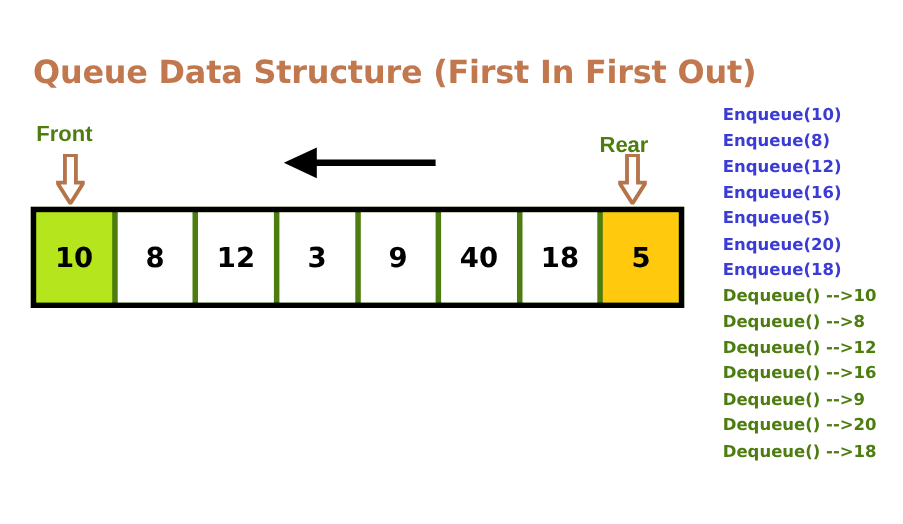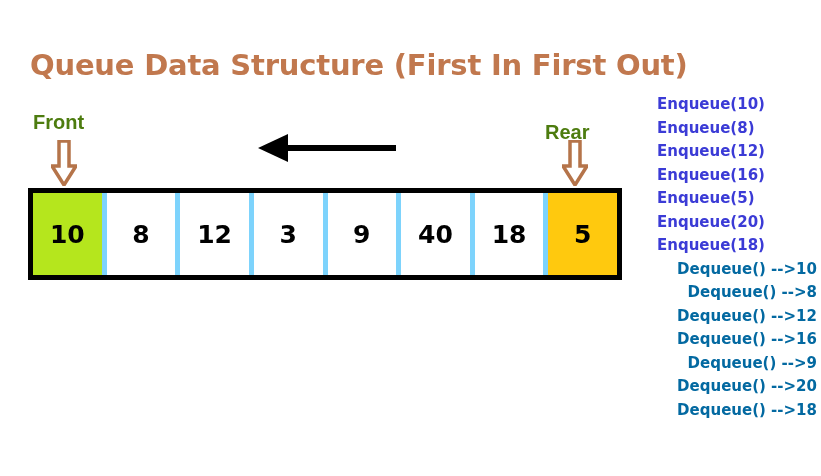--- a/index.html
+++ b/index.html
@@ -53,21 +53,21 @@
 
   
   #queue {
     position: absolute;
     left: 28px;
     top: 188px;
     width: 594px;
     height: 92px;
     box-sizing: border-box;
     border: 5px solid #000000;
-    background: #7dd3fc;
+    background: #4d7c0f;
     display: flex;
     align-items: stretch;
   }
   .queue-cell {
     flex: 1 1 0;
     background: #ffffff;
     margin-right: 5px;
     display: flex;
     align-items: center;
     justify-content: center;
@@ -98,21 +98,21 @@
     width: 160px;
   }
   .op-line {
     font-family: "DejaVu Sans", sans-serif;
     font-size: 15px;
     font-weight: bold;
     line-height: 23.5px;
     white-space: nowrap;
   }
   .op-line.enqueue { color: #3b3bd6; }
-  .op-line.dequeue { color: #0369a1; text-align: right; }
+  .op-line.dequeue { color: #4d7c0f; }
 </style>
 </head>
 <body>
 
 <div id="page-title">Queue Data Structure (First In First Out)</div>
 
 <div class="pointer-label" id="front-label">Front</div>
 
 <div class="down-arrow" id="front-arrow">
   <svg width="26" height="46" viewBox="0 0 26 46">

